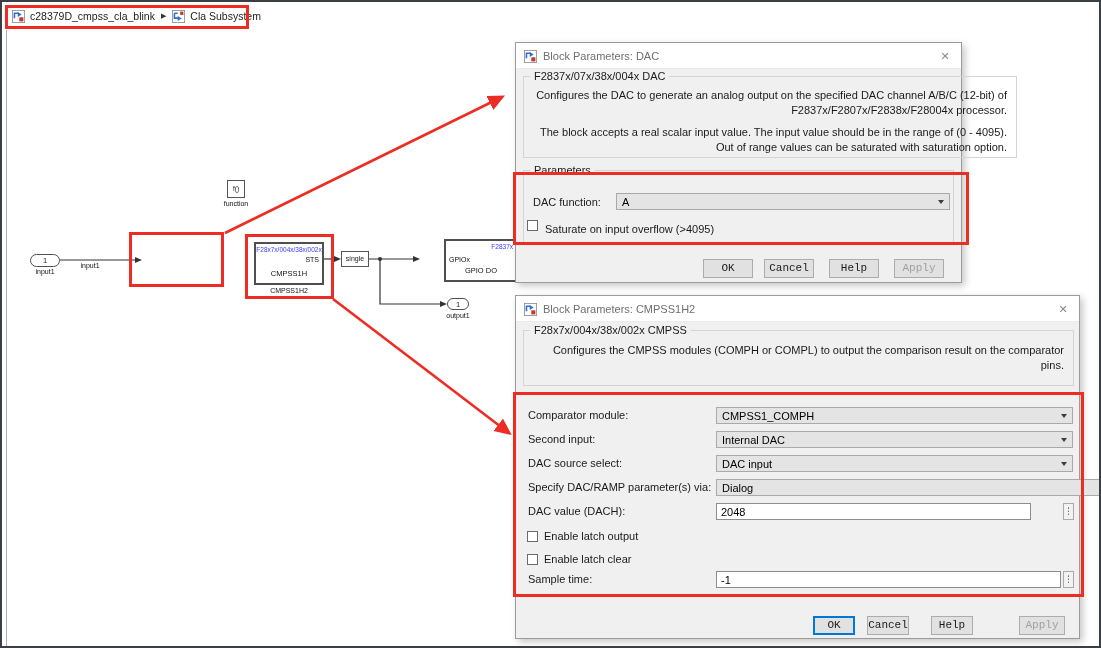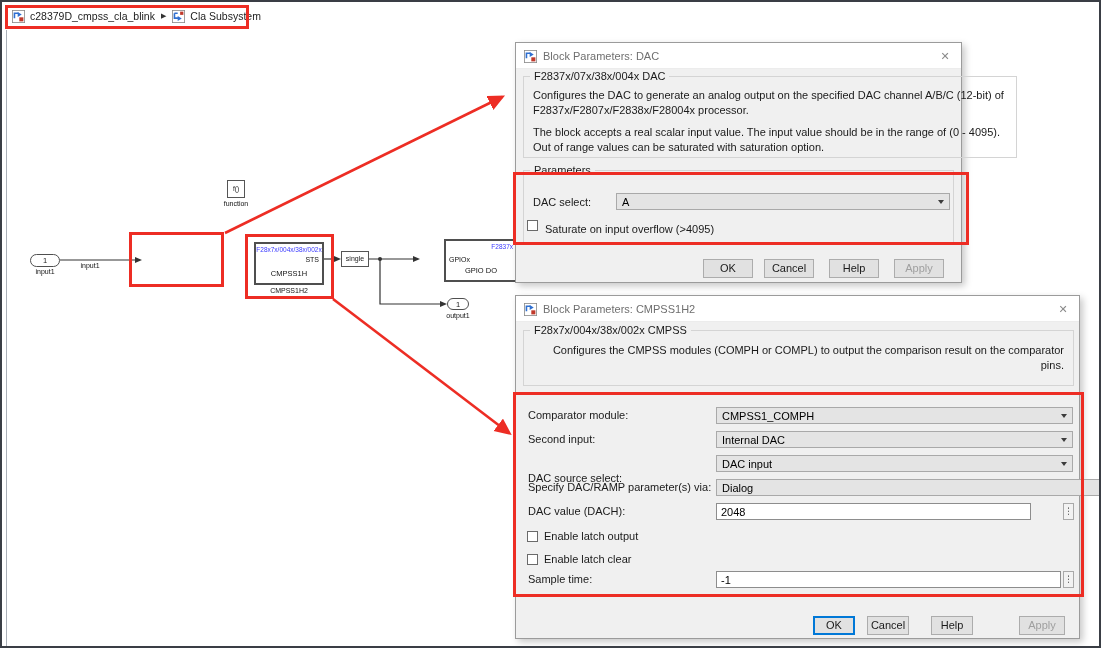--- a/index.html
+++ b/index.html
@@ -38,21 +38,21 @@
   .dclose { position:absolute; right:8px; top:5px; width:16px; height:16px; text-align:center; line-height:16px; font-size:11px; color:#8a8a8a; cursor:default; }
   .groupbox { position:absolute; border:1px solid #d4d4d4; }
   .grouplabel { position:absolute; top:-7px; left:6px; background:#f0f0f0; padding:0 4px; font-size:11px; color:#1a1a1a; white-space:nowrap; }
   .desc { font-size:11px; line-height:1.32; color:#1a1a1a; }
   .field-label { position:absolute; font-size:11px; color:#1a1a1a; white-space:nowrap; }
   .dropdown { position:absolute; height:17px; background:#e4e4e4; border:1px solid #a9a9a9; font-size:11px; display:flex; align-items:center; padding:0 18px 0 5px; color:#000; overflow:hidden; }
   .dd-arrow { position:absolute; right:5px; top:6px; width:0; height:0; border-left:3.5px solid transparent; border-right:3.5px solid transparent; border-top:4px solid #3c3c3c; }
   .edit { position:absolute; height:17px; background:#fff; border:1px solid #8d8d8d; font-size:11px; padding:0 4px; font-family:"Liberation Sans", sans-serif; color:#000; outline:none; }
   .ovf { position:absolute; width:11px; height:17px; background:#f2f2f2; border:1px solid #a9a9a9; font-size:9px; line-height:15px; text-align:center; color:#333; }
   .checkbox { position:absolute; width:11px; height:11px; background:#fff; border:1px solid #6a6a6a; }
-  .btn { position:absolute; width:50px; height:19px; background:#e1e1e1; border:1px solid #acacac; font-size:11px; text-align:center; line-height:17px; color:#1a1a1a; cursor:default; }
+  .btn { position:absolute; width:50px; height:19px; background:#e1e1e1; border:1px solid #acacac; font-size:11px; text-align:center; line-height:17px; color:#1a1a1a; cursor:default;font-family:Liberation Mono, monospace; }
   .btn.focus { border:2px solid #0078d7; line-height:15px; }
   .btn.disabled { color:#9f9f9f; }
 
   
   .red-box { position:absolute; border:3px solid #ed2d24; z-index:20; pointer-events:none; }
   svg.overlay { left:0; top:0; z-index:21; pointer-events:none; }
 </style>
 </head>
 <body>
 
@@ -140,32 +140,32 @@
             <rect x="0.5" y="0.5" width="15" height="15" fill="#fff" stroke="#8a8a8a"></rect>
             <path d="M3 10 V4 H8" stroke="#2f6fd0" stroke-width="2" fill="none"></path>
             <path d="M7 2.5 L12 5.5 L7 8.5 Z" fill="#2f6fd0"></path>
             <rect x="9" y="9" width="5" height="5" fill="#c0392b"></rect>
           </svg>
       </span>
       <span class="dtitle">Block Parameters: DAC</span>
     </div>
     <div class="dclose">✕</div>
 
-    <div class="groupbox" style="left:7px; top:33px; width:494px; height:82px;">
+    <div class="groupbox" style="left:7px; top:33px; width:494px; height:82px;text-align:right;">
       <span class="grouplabel">F2837x/07x/38x/004x DAC</span>
       <div style="padding:11px 9px 0 9px;">
         <div class="desc">Configures the DAC to generate an analog output on the specified DAC channel A/B/C (12-bit) of F2837x/F2807x/F2838x/F28004x processor.</div>
         <div class="desc" style="margin-top:8px;">The block accepts a real scalar input value. The input value should be in the range of (0 - 4095). Out of range values can be saturated with saturation option.</div>
       </div>
     </div>
 
     <div class="groupbox" style="left:7px; top:127px; width:431px; height:73px;">
       <span class="grouplabel">Parameters</span>
     </div>
-    <div class="field-label" style="left:17px; top:153px;">DAC select:</div>
+    <div class="field-label" style="left:17px; top:153px;">DAC function:</div>
     <div class="dropdown" style="left:100px; top:150px; width:334px;">
       <span>A</span>
       <span class="dd-arrow"></span>
     </div>
     <div class="checkbox" style="left:11px; top:177px;"></div>
     <div class="field-label" style="left:29px; top:180px;">Saturate on input overflow (&gt;4095)</div>
 
     <div class="btn" style="left:187px; top:216px;">OK</div>
     <div class="btn" style="left:248px; top:216px;">Cancel</div>
     <div class="btn" style="left:313px; top:216px;">Help</div>
@@ -198,21 +198,21 @@
       <span>CMPSS1_COMPH</span>
       <span class="dd-arrow"></span>
     </div>
 
     <div class="field-label" style="left:12px; top:137px;">Second input:</div>
     <div class="dropdown" style="left:200px; top:135px; width:357px;">
       <span>Internal DAC</span>
       <span class="dd-arrow"></span>
     </div>
 
-    <div class="field-label" style="left:12px; top:176px;">DAC source select:</div>
+    <div class="field-label" style="left:12px; top:161px;">DAC source select:</div>
     <div class="dropdown" style="left:200px; top:159px; width:357px;">
       <span>DAC input</span>
       <span class="dd-arrow"></span>
     </div>
 
     <div class="field-label" style="left:12px; top:185px;">Specify DAC/RAMP parameter(s) via:</div>
     <div class="dropdown" style="left:200px; top:183px; width:423px;">
       <span>Dialog</span>
       <span class="dd-arrow"></span>
     </div>

